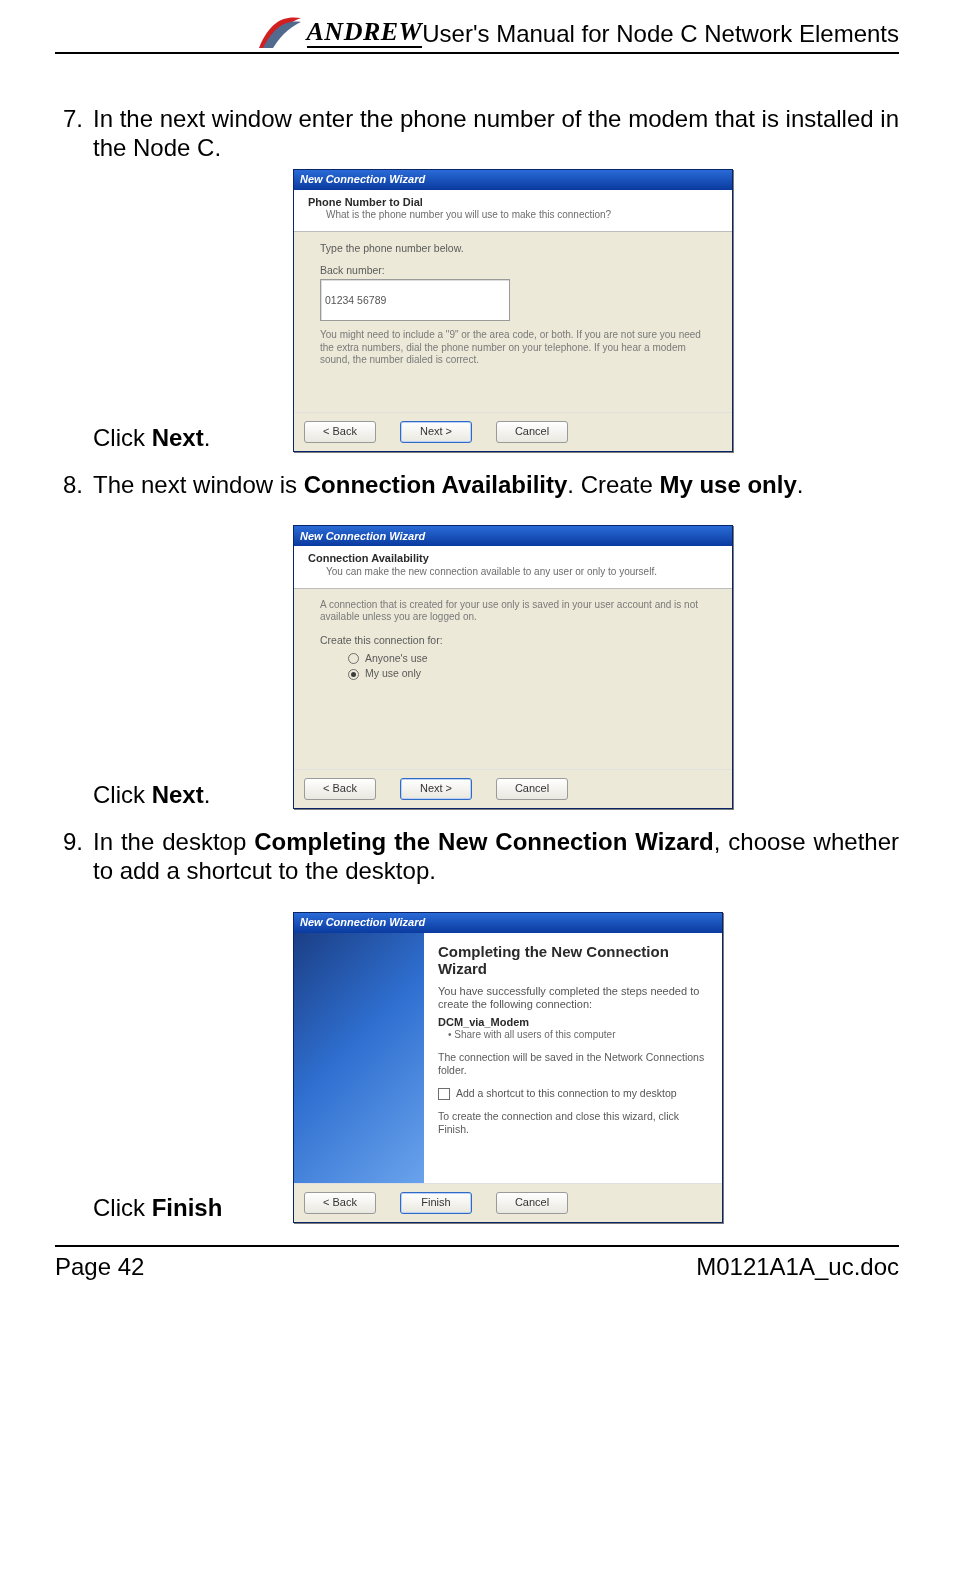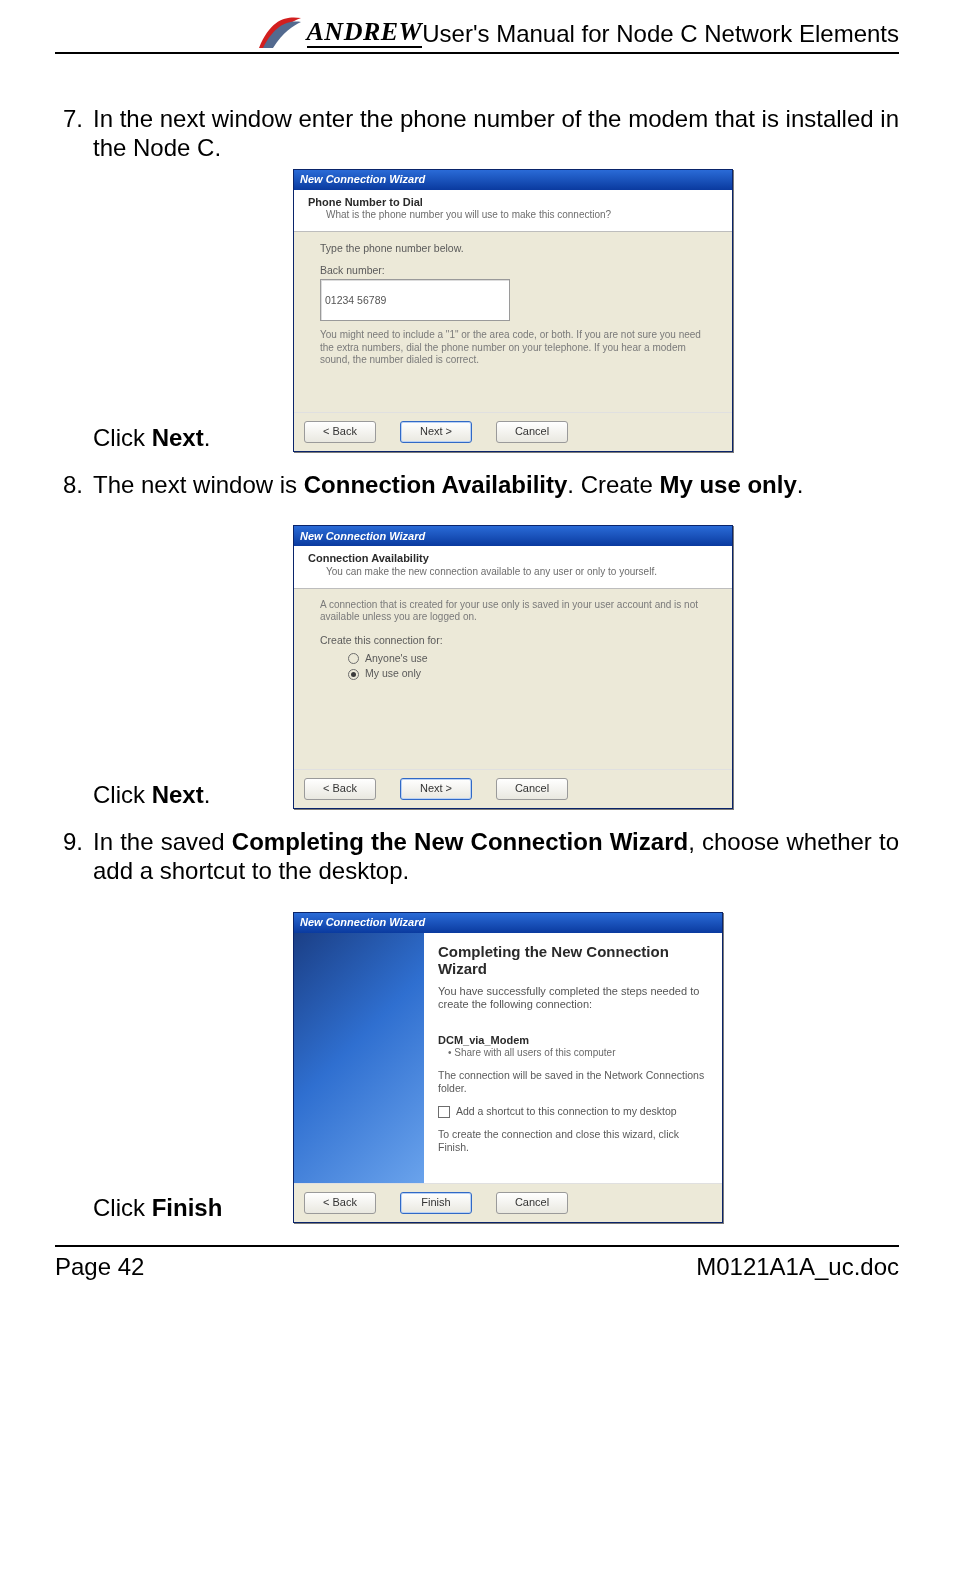--- a/index.html
+++ b/index.html
@@ -172,21 +172,21 @@
     color:#555;
     font-size:11px;
   }
   .wz3-main .title {
     font-weight: bold;
     font-size: 15px;
     color:#2a2a2a;
     margin-bottom: 8px;
     line-height:1.15;
   }
-  .wz3-main .conn-name { font-weight:bold; color:#2a2a2a; margin-top:22px; }
+  .wz3-main .conn-name { font-weight:bold; color:#2a2a2a; margin-top:4px; }
   .wz3-main .bullet { padding-left: 10px; font-size:10px; color:#6a6a6a;}
   .wz3-main .blk { margin-top: 10px; font-size:10.5px; color:#5a5a5a; }
   .wz-check { display:flex; gap:6px; align-items:flex-start; margin-top:10px; font-size:10.5px;}
   .wz-check .box { width:12px;height:12px;border:1px solid #6d6d6d;background:#fff; flex:0 0 12px; margin-top:1px;}
 
   .row-with-img {
     display:flex;
     align-items: flex-end;
     gap: 0;
   }
@@ -235,21 +235,21 @@
           <div class="wizard" style="margin-left:0;">
             <div class="wz-titlebar">New Connection Wizard</div>
             <div class="wz-whitehdr">
               <div class="h1">Phone Number to Dial</div>
               <div class="h2">What is the phone number you will use to make this connection?</div>
             </div>
             <div class="wz-body">
               <div class="lbl">Type the phone number below.</div>
               <div class="lbl" style="margin-top:8px;">Back number:</div>
               <div class="wz-input">01234 56789</div>
-              <div class="wz-hint">You might need to include a "1" or the area code, or both. If you are not sure you need the extra numbers, dial the phone number on your telephone. If you hear a modem sound, the number dialed is correct.</div>
+              <div class="wz-hint">You might need to include a "9" or the area code, or both. If you are not sure you need the extra numbers, dial the phone number on your telephone. If you hear a modem sound, the number dialed is correct.</div>
             </div>
             <div class="wz-footer">
               <div class="wz-btn">&lt; Back</div>
               <div class="wz-btn default">Next &gt;</div>
               <div class="wz-btn">Cancel</div>
             </div>
           </div>
         </div>
       </div>
     </div>
@@ -295,21 +295,21 @@
             </div>
           </div>
         </div>
       </div>
     </div>
 
     <div class="step" style="margin-bottom:0;">
       <div class="step-num">9.</div>
       <div class="step-body">
         <div class="step-text">
-          <span>In the saved </span><span class="bold">Completing the New Connection Wizard</span><span>, choose whether to add a shortcut to the desktop.</span>
+          <span>In the desktop </span><span class="bold">Completing the New Connection Wizard</span><span>, choose whether to add a shortcut to the desktop.</span>
         </div>
 
         <div class="row-with-img" style="margin-top:20px;">
           <div class="click-col">
             <span>Click </span><span class="bold">Finish</span>
           </div>
 
           <div class="wizard small" style="margin-left:0;">
             <div class="wz-titlebar">New Connection Wizard</div>
             <div class="wz3-body">

